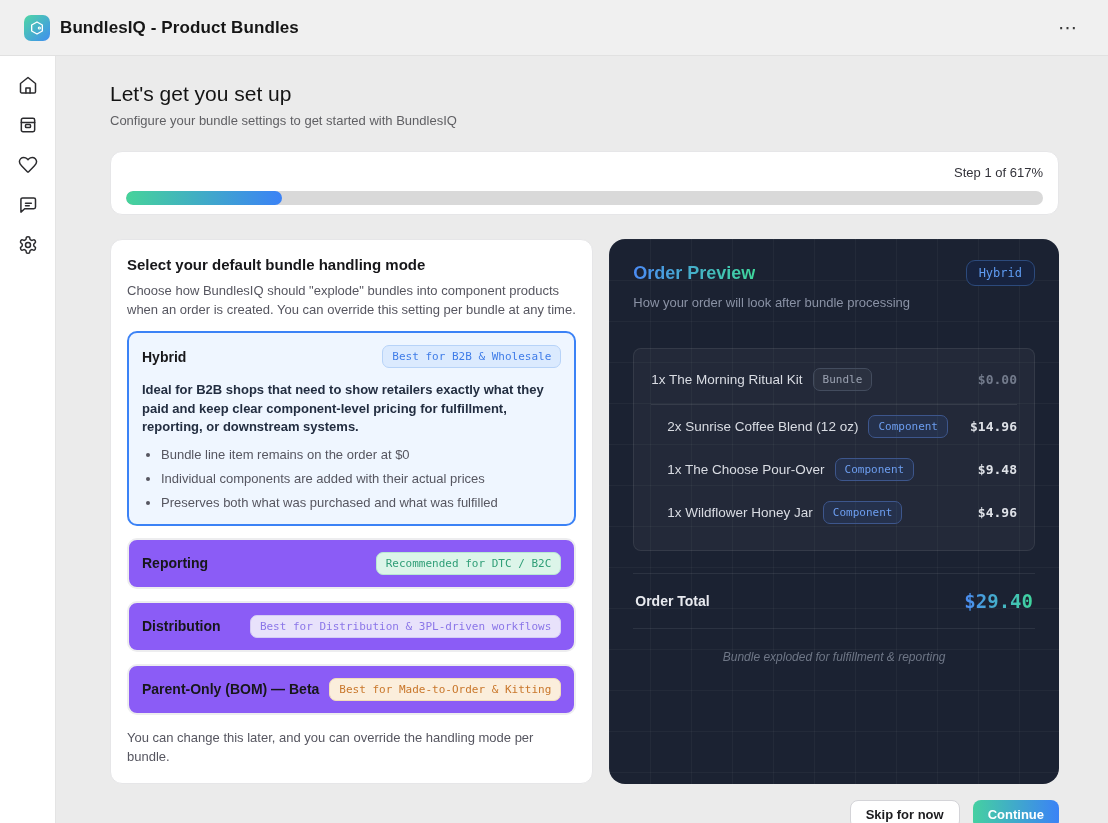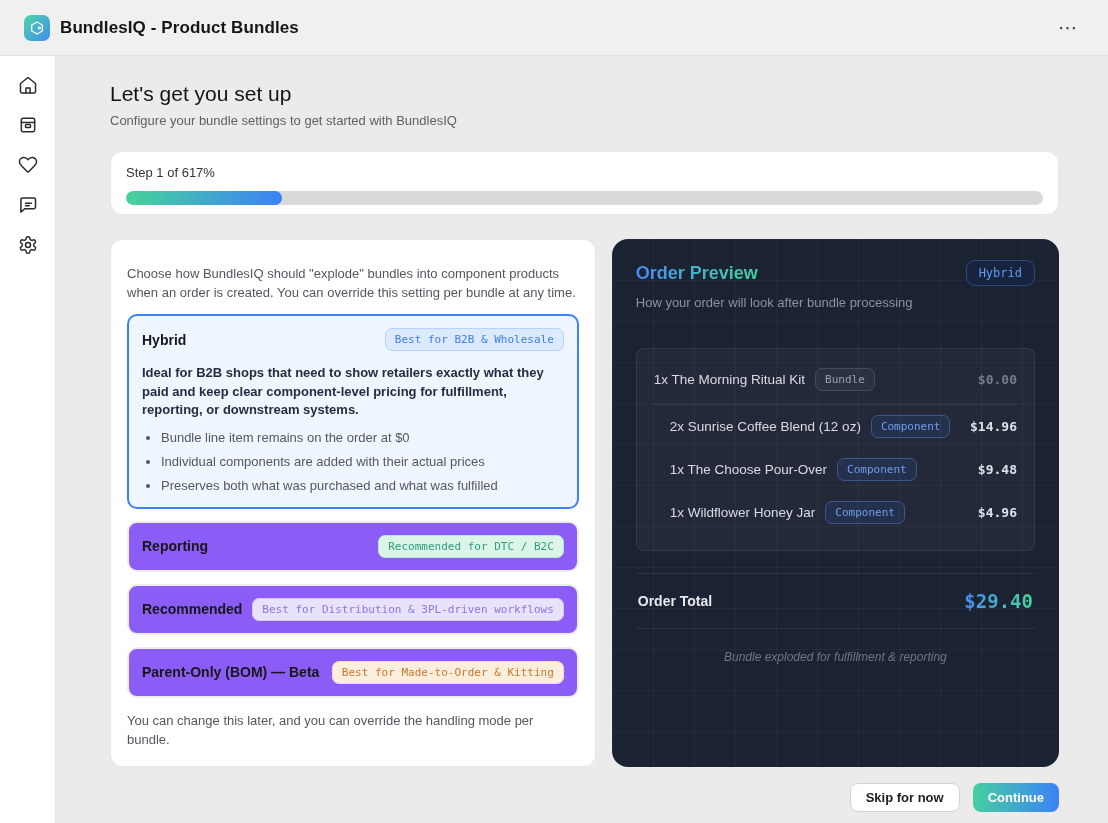--- a/index.html
+++ b/index.html
@@ -25,21 +25,21 @@
   .side-item svg { width:20px; height:20px; stroke:#2b2b2e; fill:none; stroke-width:1.8;
                    stroke-linecap:round; stroke-linejoin:round; }
 
   .main { flex:1; padding:26px 49px 0 54px; }
   .page-title { font-size:21px; font-weight:400; color:#141414; }
   .page-subtitle { font-size:13px; color:#5f5f63; margin-top:7px; }
 
   
   .progress-card { margin-top:23px; background:#fff; border:1px solid #e6e6e8; border-radius:12px;
                    padding:13px 15px 9px; }
-  .progress-labels { display:flex; justify-content:flex-start; align-items:center; }
+  .progress-labels { display:flex; justify-content:flex-end; align-items:center; }
   .progress-step { font-size:13px; color:#33333a; }
   .progress-pct { font-size:13px; color:#33333a; }
   .progress-track { margin-top:11px; height:14px; background:#d9d9d9; border-radius:7px; overflow:hidden; }
   .progress-fill { height:100%; border-radius:7px;
                    background:linear-gradient(90deg,#46d39a 0%,#3b82f6 100%); }
 
   
   .columns { margin-top:24px; display:grid; grid-template-columns:1fr 1fr; gap:16px; align-items:stretch; }
 
   
@@ -172,20 +172,21 @@
         <span class="progress-pct">17%</span>
       </div>
       <div class="progress-track">
         <div class="progress-fill" style="width: 17%;"></div>
       </div>
     </div>
 
     <div class="columns">
 
       <div class="mode-card">
+        <div class="mode-title">Select your default bundle handling mode</div>
         <div class="mode-desc">Choose how BundlesIQ should "explode" bundles into component products when an order is created. You can override this setting per bundle at any time.</div>
 
         <div class="option selected">
           <div class="option-head">
             <span class="option-label">Hybrid</span>
             <span class="badge badge-blue">Best for B2B &amp; Wholesale</span>
           </div>
           <div class="option-detail">Ideal for B2B shops that need to show retailers exactly what they paid and keep clear component-level pricing for fulfillment, reporting, or downstream systems.</div>
           <ul class="option-bullets">
             <li>Bundle line item remains on the order at $0</li>
@@ -196,21 +197,21 @@
 
         <div class="option">
           <div class="option-head">
             <span class="option-label">Reporting</span>
             <span class="badge badge-green">Recommended for DTC / B2C</span>
           </div>
         </div>
 
         <div class="option">
           <div class="option-head">
-            <span class="option-label">Recommended</span>
+            <span class="option-label">Distribution</span>
             <span class="badge badge-purple">Best for Distribution &amp; 3PL-driven workflows</span>
           </div>
         </div>
 
         <div class="option">
           <div class="option-head">
             <span class="option-label">Parent-Only (BOM) — Beta</span>
             <span class="badge badge-orange">Best for Made-to-Order &amp; Kitting</span>
           </div>
         </div>

